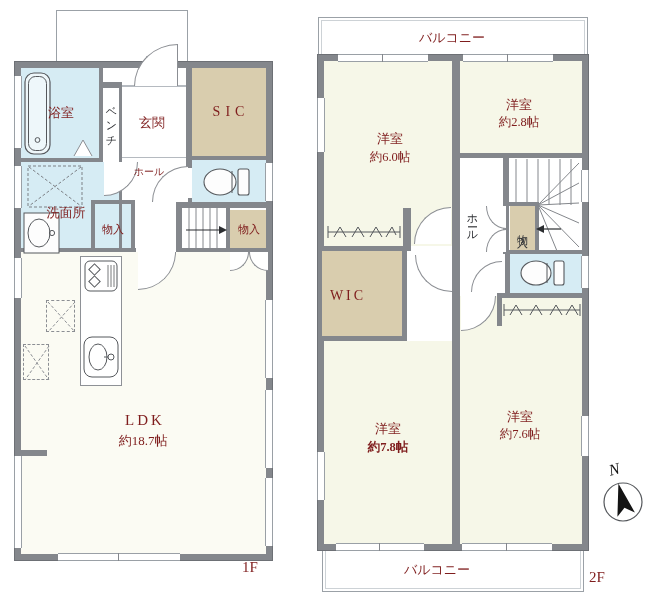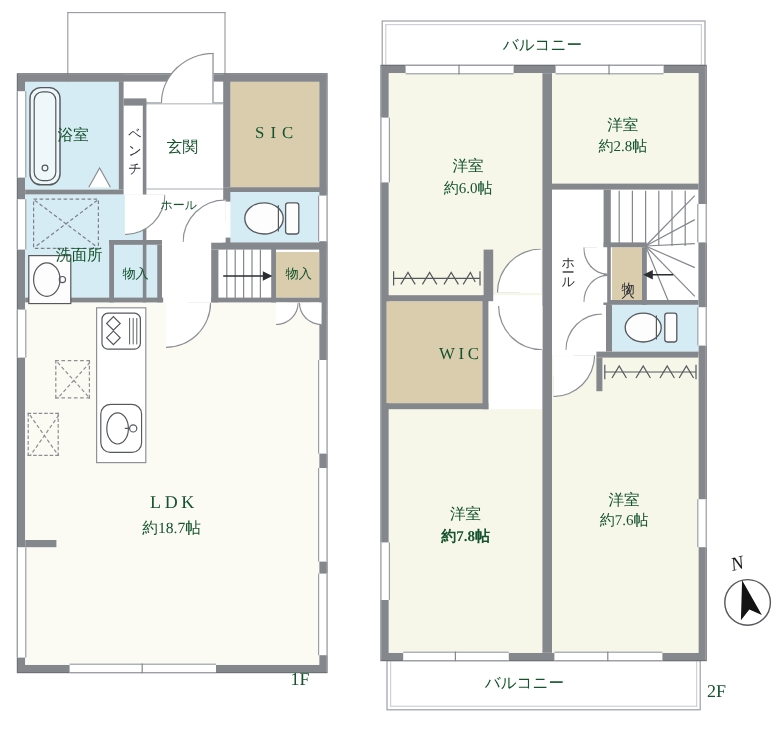--- a/index.html
+++ b/index.html
@@ -9,21 +9,21 @@
   .outer{position:absolute;border:6px solid #84878c;outline:1px solid #6d7075;box-sizing:border-box;background:transparent;}
   .wall{position:absolute;background:#84878c;}
   .fill{position:absolute;}
   .wet{background:#d6ecf4;}
   .closet{background:#d9cdae;}
   .room{background:#f6f7e8;}
   .ldkbg{background:#fbfbf3;}
   .porch,.balcony{position:absolute;background:#fff;border:1px solid #9ba1a7;box-sizing:border-box;}
   .porch{border-bottom:none;}
   .bal-inner{position:absolute;border:1px solid #cdd2d6;box-sizing:border-box;background:transparent;}
-  .lbl{position:absolute;color:#14532d;white-space:nowrap;transform:translate(-50%,-50%);line-height:1;}
+  .lbl{position:absolute;color:#7f1d1d;white-space:nowrap;transform:translate(-50%,-50%);line-height:1;}
   .vlbl{position:absolute;color:#2e3034;writing-mode:vertical-rl;transform:translate(-50%,-50%);line-height:1;letter-spacing:2px;}
   .f13{font-size:13px;} .f12{font-size:12.5px;} .f11{font-size:11px;} .f10{font-size:10px;}
   .ldk-t{font-size:15px;letter-spacing:3px;} .sic-t{font-size:14px;letter-spacing:5px;}
   .wic-t{font-size:14px;letter-spacing:3px;} .flr{font-size:15px;}
   .win-h{position:absolute;height:8px;background:#fff;border-top:1px solid #9aa0a6;border-bottom:1px solid #9aa0a6;box-sizing:border-box;}
   .win-v{position:absolute;width:8px;background:#fff;border-left:1px solid #9aa0a6;border-right:1px solid #9aa0a6;box-sizing:border-box;}
   .tick{position:absolute;background:#84878c;}
   .aTL,.aBR,.aBL{position:absolute;background:#fff;border:0 solid #8b8e93;box-sizing:border-box;}
   .aTL{border-radius:100% 0 0 0;border-top-width:1px;border-left-width:1px;}
   .aBR{border-radius:0 0 100% 0;border-right-width:1px;border-bottom-width:1px;}
@@ -264,21 +264,21 @@
   <div class="aBL" style="left:486px;top:206px;width:20px;height:23px;"></div>
   <div class="aTL" style="left:486px;top:229px;width:20px;height:23px;"></div>
 
   <div class="lbl f13" style="left:452px;top:37px;">バルコニー</div>
   <div class="lbl f13" style="left:390px;top:138px;">洋室</div>
   <div class="lbl f12" style="left:390px;top:157px;">約6.0帖</div>
   <div class="lbl f13" style="left:519px;top:104px;">洋室</div>
   <div class="lbl f12" style="left:519px;top:122px;">約2.8帖</div>
   <div class="vlbl f11" style="left:472px;top:222px;">ホール</div>
   <div class="vlbl f11" style="left:522px;top:228px;">物入</div>
-  <div class="lbl wic-t" style="left:384px;top:296px;">WIC</div>
+  <div class="lbl wic-t" style="left:348px;top:296px;">WIC</div>
   <div class="lbl f13" style="left:388px;top:428px;">洋室</div>
   <div class="lbl f12" style="left:388px;top:447px;font-weight:bold;">約7.8帖</div>
   <div class="lbl f13" style="left:520px;top:416px;">洋室</div>
   <div class="lbl f12" style="left:520px;top:434px;">約7.6帖</div>
   <div class="lbl f13" style="left:437px;top:569px;">バルコニー</div>
   <div class="lbl flr" style="left:597px;top:577px;">2F</div>
 
   <svg class="abs" style="left:597px;top:458px;" width="52" height="66" viewBox="0 0 52 66">
     <circle cx="26" cy="44" r="19" fill="none" stroke="#55585c" stroke-width="1.2"></circle>
     <g transform="rotate(-14 26 44)">

